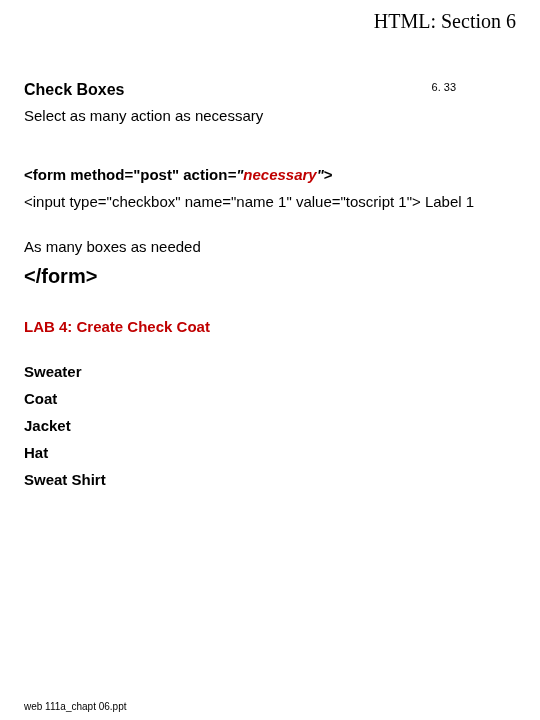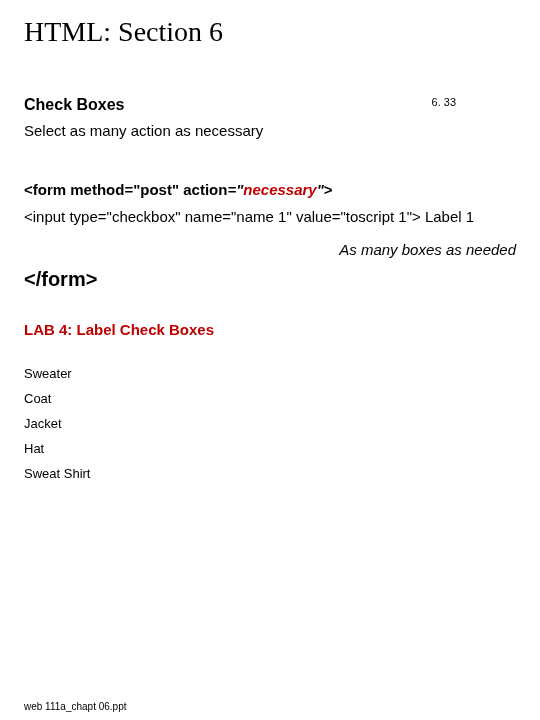--- a/index.html
+++ b/index.html
@@ -1,32 +1,32 @@
 <!DOCTYPE html>
 <html><head>
 <meta charset="utf-8">
 <style>
   * { margin: 0; padding: 0; box-sizing: border-box; }
   html, body { width: 540px; height: 720px; background: #fff; font-family: Arial, Helvetica, sans-serif; color: #000; }
   .page { position: relative; width: 540px; height: 720px; padding: 10px 24px 0 24px; }
-  .title { font-family: "Times New Roman", Times, serif; font-size: 28px; text-align: left; margin-top: 6px; margin-bottom: 8px; }
+  .title { font-family: "Times New Roman", Times, serif; font-size: 20px; text-align: right; margin-bottom: 8px; }
   .header-row { position: relative; margin-top: 4px; }
   .subhead { font-weight: bold; font-size: 16px; margin-top: 48px; }
   .pagenum { position: absolute; right: 60px; top: 0; font-size: 11px; text-align: right; }
   .select-line { font-size: 15px; margin-top: 8px; }
   .gap1 { height: 32px; }
   .form-open { font-weight: bold; font-size: 15px; margin-top: 10px; }
   .italic-red { font-style: italic; color: #c00000; }
   .italic-black { font-style: italic; color: #000; }
   .code-line { font-size: 15px; margin-top: 10px; }
-  .note-line { font-style: italic; font-size: 15px; margin-top: 16px; text-align: right; }
+  .note-line { font-size: 15px; margin-top: 28px; }
   .form-close { font-weight: bold; font-size: 20px; margin-top: 10px; }
   .lab-title { color: #c00000; font-weight: bold; font-size: 15px; margin-top: 30px; }
   .item-group { margin-top: 28px; }
-  .item { font-size: 13px; margin-bottom: 10px; }
+  .item { font-size: 15px; margin-bottom: 10px; font-weight: bold; }
   .footer { position: absolute; left: 24px; bottom: 8px; font-size: 10px; }
 </style>
 </head>
 <body>
 <div class="page">
 
 <div class="title">HTML: Section 6</div>
 
 <div class="header-row">
   <div class="subhead">Check Boxes</div>
@@ -40,21 +40,21 @@
 <div class="form-open">
   <span>&lt;form method="post" action</span><span class="italic-black">=</span><span class="italic-black">"</span><span class="italic-red">necessary</span><span class="italic-black">"</span><span>&gt;</span>
 </div>
 
 <div class="code-line">&lt;input type="checkbox" name="name 1" value="toscript 1"&gt; Label 1</div>
 
 <div class="note-line">As many boxes as needed</div>
 
 <div class="form-close">&lt;/form&gt;</div>
 
-<div class="lab-title">LAB 4: Label Check Boxes</div>
+<div class="lab-title">LAB 4: Create Check Coat</div>
 
 <div class="item-group">
   <div class="item">Sweater</div>
   <div class="item">Coat</div>
   <div class="item">Jacket</div>
   <div class="item">Hat</div>
   <div class="item">Sweat Shirt</div>
 </div>
 
 <div class="footer">web 111a_chapt 06.ppt</div>

